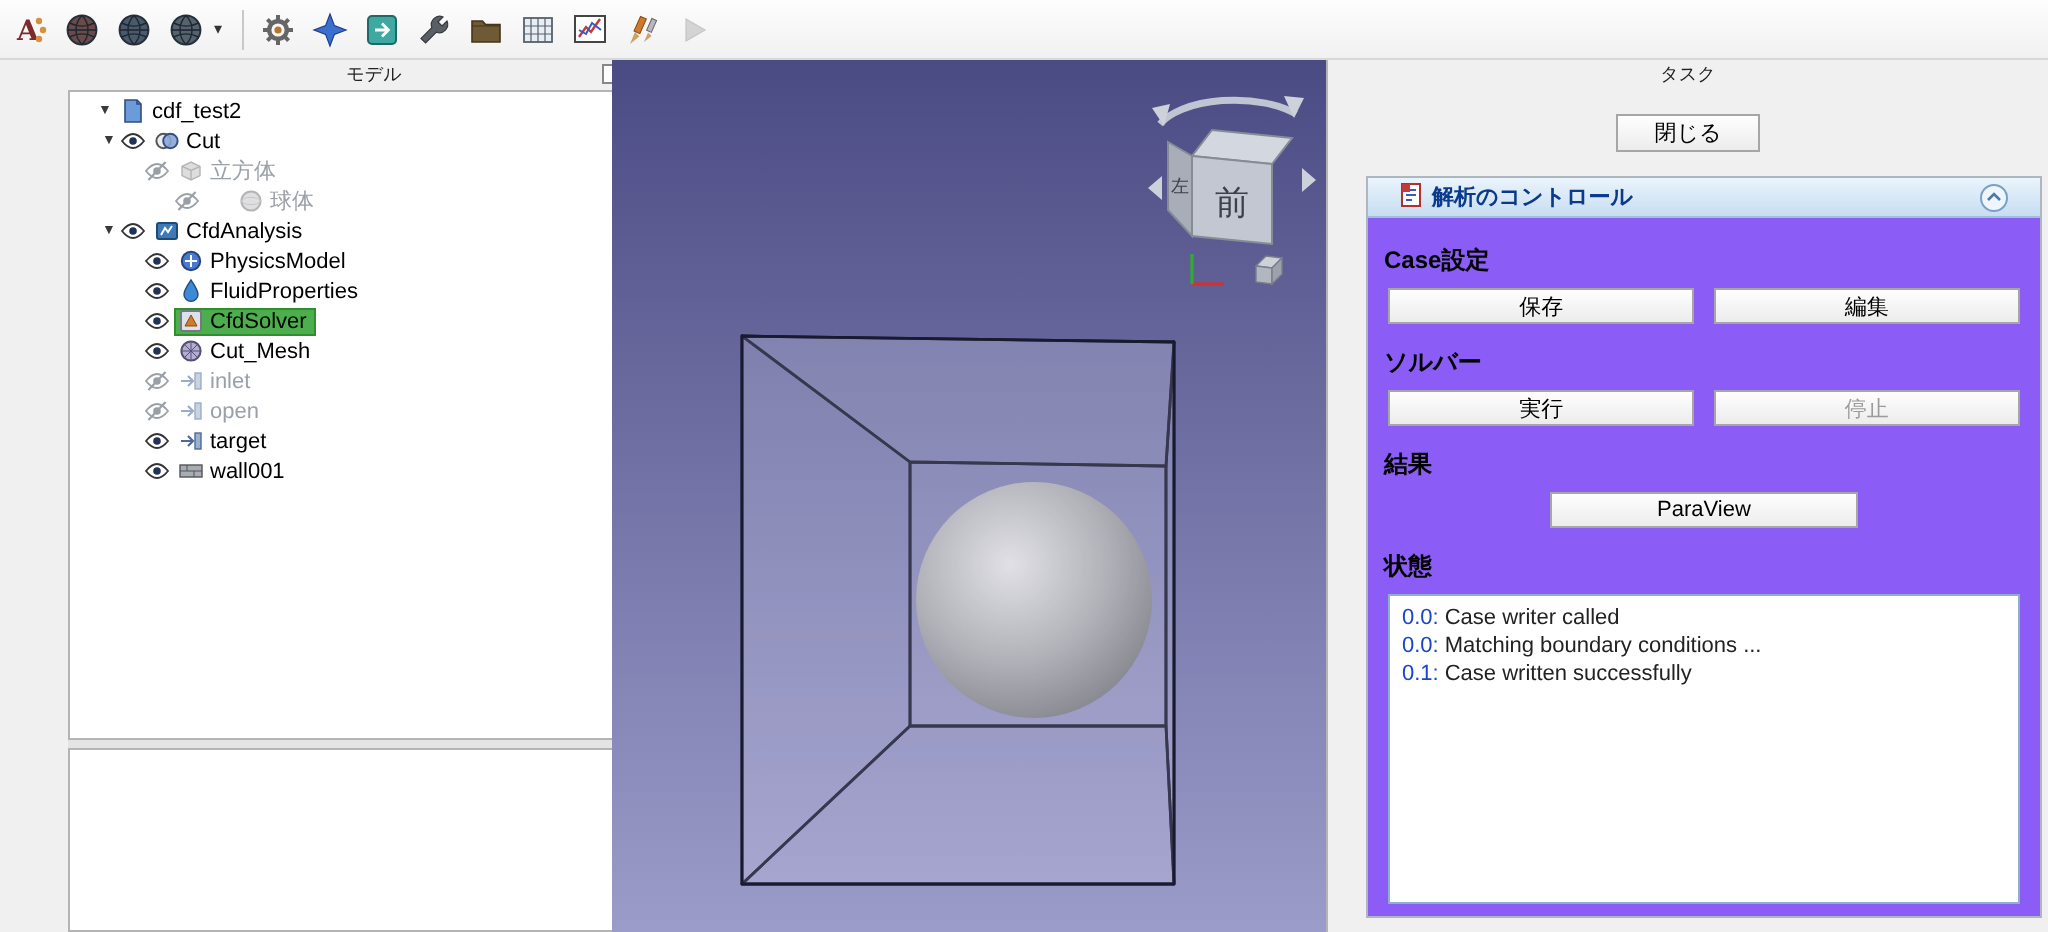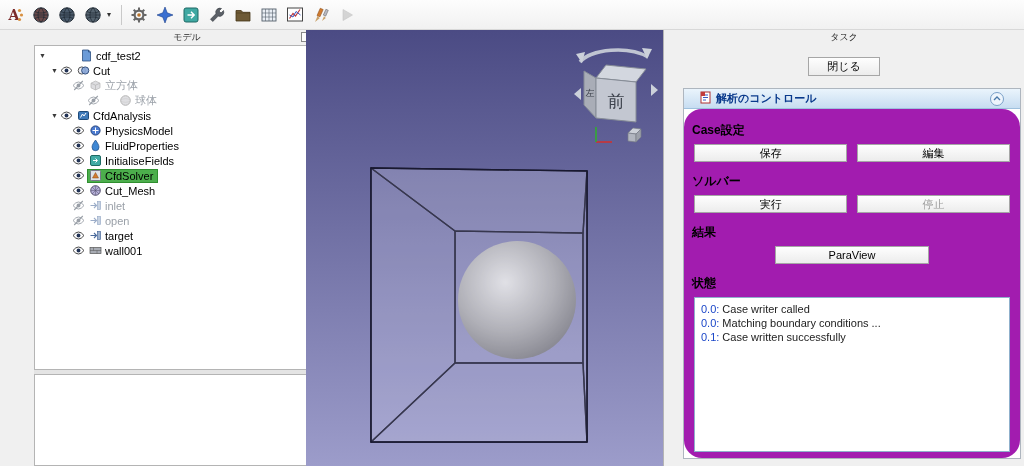--- a/index.html
+++ b/index.html
@@ -43,22 +43,22 @@
   .btn { background:linear-gradient(#fefefe,#ececec); border:1px solid #a6a6a6;
     font-size:11px; height:18px; font-family:inherit; color:#000; }
   .btn.disabled { color:#9b9b9b; }
   .close-task { position:absolute; top:27px; left:50%; transform:translateX(-50%); width:72px; height:19px; }
 
   .task-box { position:absolute; top:58px; left:19px; right:3px; bottom:7px; border:1px solid #aeb6bf; background:#fff; }
   .task-header { height:20px; background:linear-gradient(#eaf4fc,#c7ddf1); border-bottom:1px solid #9ec0dd;
     display:flex; align-items:center; padding:0 16px; color:#0a3a8c; font-weight:bold; font-size:11px; gap:4px; }
   .collapse { margin-left:auto; width:14px; height:14px; border:1px solid #7aa0c8; border-radius:50%;
     display:flex; align-items:center; justify-content:center; background:#eef5fc; }
-  .task-content { position:absolute; top:20px; bottom:0; left:0; right:0; background:#a21caf;
-    padding:8px 8px 6px; display:flex; flex-direction:column;border-radius:18px; }
+  .task-content { position:absolute; top:20px; bottom:0; left:0; right:0; background:#8b5cf6;
+    padding:8px 8px 6px; display:flex; flex-direction:column; }
   .sec-label { font-weight:bold; font-size:12px; margin:5px 0 5px; color:#000; }
   .btnrow { display:flex; justify-content:space-between; margin:0 2px 6px; }
   .btnrow .btn { width:48.5%; }
   .btnrow.single { justify-content:center; }
   .status-box { flex:1; border:1px solid #8fb0cc; background:#fff; margin:0 2px 0; padding:4px 6px;
     font-size:11px; line-height:14px; overflow:hidden; }
   .sline .stime { color:#1a46c8; }
   .sline .smsg { margin-left:3px; color:#222; }
 </style>
 </head>
@@ -155,21 +155,21 @@
   <div class="left-panel">
     <div class="dock-header">
       <span>モデル</span>
       <span class="dock-btns">
         <span class="dock-btn"></span>
         <span class="dock-btn"></span>
         <span class="dock-btn">×</span>
       </span>
     </div>
     <div class="tree">
-        <div class="trow" style="padding-left: 2px; gap: 30px;">
+        <div class="trow" style="padding-left: 12px;">
           <span class="tarrow">▼</span>
           <span class="tbox">
             <span class="ticon">
               <svg width="13" height="13" viewBox="0 0 13 13">
                 <path d="M2.5 1h6l2 2v9h-8z" fill="#6b9bd8" stroke="#2c4f80" stroke-width="0.8"></path>
                 <path d="M8.5 1v2h2" fill="none" stroke="#2c4f80" stroke-width="0.8"></path>
               </svg>
             </span>
             <span class="tlabel">cdf_test2</span>
           </span>
@@ -274,38 +274,20 @@
               <circle cx="6.5" cy="5.5" r="1.9" fill="#223355"></circle>
             </svg>
           </span>
           <span class="tbox">
             <span class="ticon">
               <svg width="13" height="13" viewBox="0 0 13 13">
                 <path d="M6.5 1C4.6 3.8 3 6 3 8.2a3.5 3.5 0 0 0 7 0C10 6 8.4 3.8 6.5 1z" fill="#3f88d4" stroke="#1c4c84" stroke-width="0.7"></path>
               </svg>
             </span>
             <span class="tlabel">FluidProperties</span>
-          </span>
-        </div>
-        <div class="trow" style="padding-left: 26px;">
-          <span class="tarrow"></span>
-          <span class="teye">
-            <svg width="13" height="11" viewBox="0 0 13 11">
-              <path d="M1 5.5Q6.5-1.5 12 5.5Q6.5 12.5 1 5.5Z" fill="#fff" stroke="#333" stroke-width="0.9"></path>
-              <circle cx="6.5" cy="5.5" r="1.9" fill="#223355"></circle>
-            </svg>
-          </span>
-          <span class="tbox">
-            <span class="ticon">
-              <svg width="13" height="13" viewBox="0 0 13 13">
-                <rect x="1.5" y="1.5" width="10" height="10" rx="1.5" fill="#41aaa4" stroke="#1e6a64"></rect>
-                <path d="M4 6.5h4M6.5 4.5l2 2-2 2" stroke="#fff" fill="none"></path>
-              </svg>
-            </span>
-            <span class="tlabel">InitialiseFields</span>
           </span>
         </div>
         <div class="trow" style="padding-left: 26px;">
           <span class="tarrow"></span>
           <span class="teye">
             <svg width="13" height="11" viewBox="0 0 13 11">
               <path d="M1 5.5Q6.5-1.5 12 5.5Q6.5 12.5 1 5.5Z" fill="#fff" stroke="#333" stroke-width="0.9"></path>
               <circle cx="6.5" cy="5.5" r="1.9" fill="#223355"></circle>
             </svg>
           </span>

